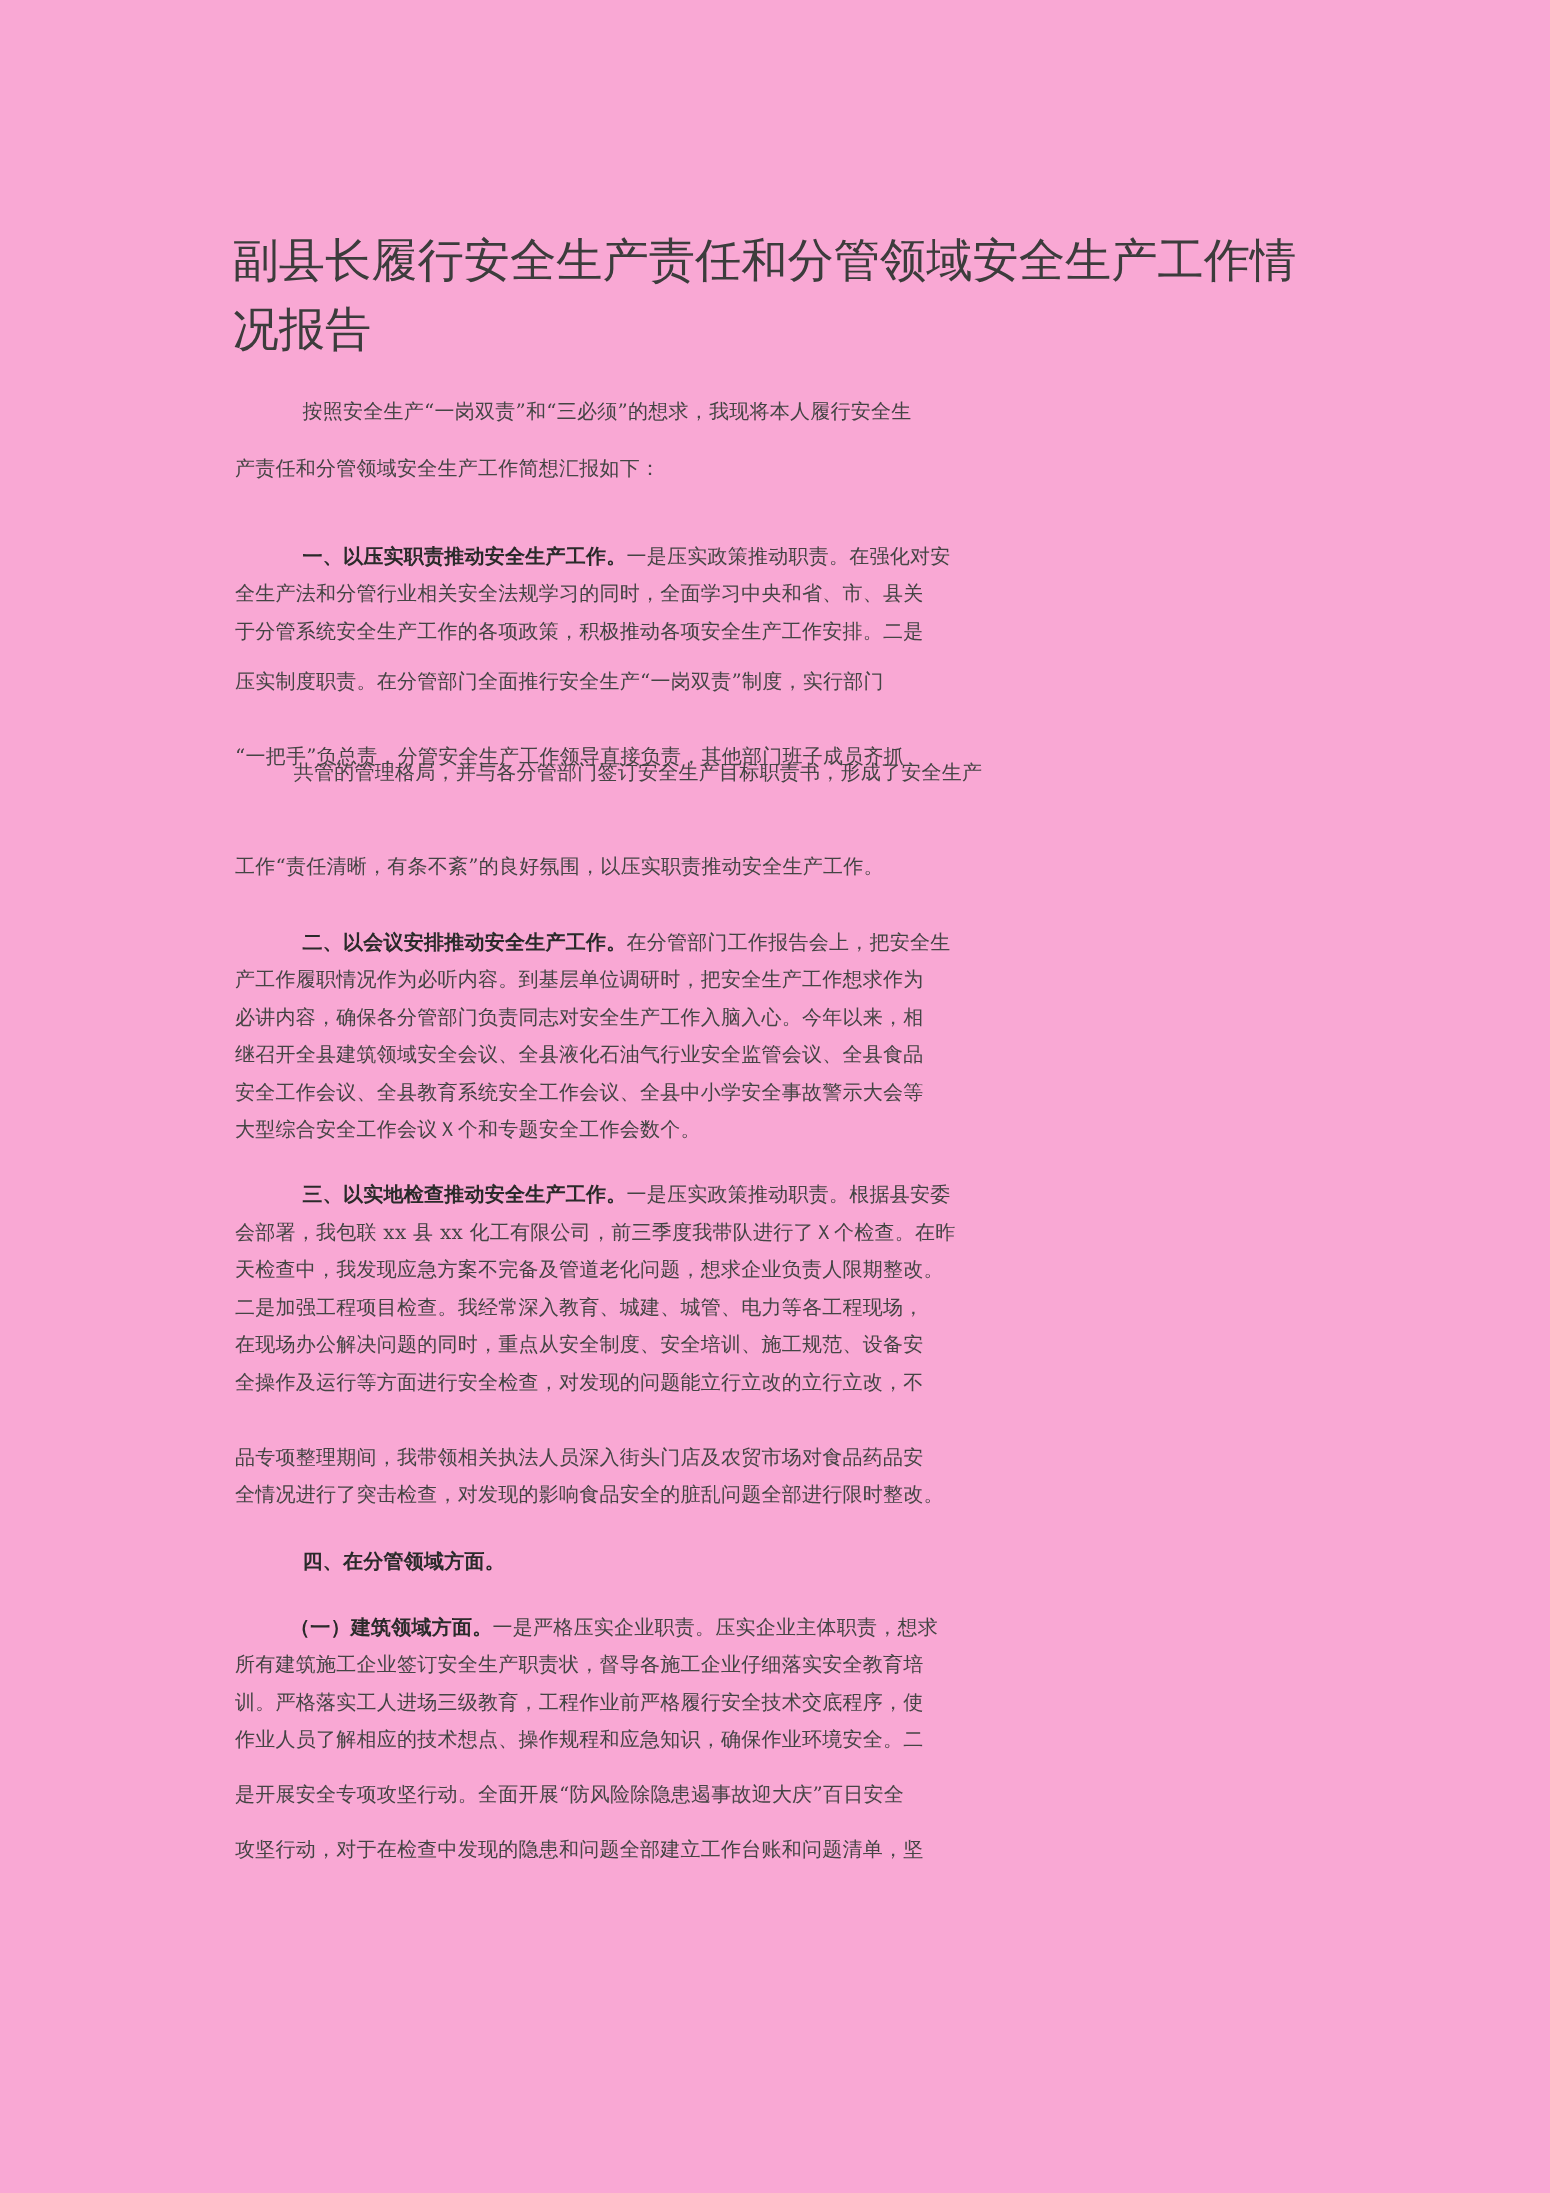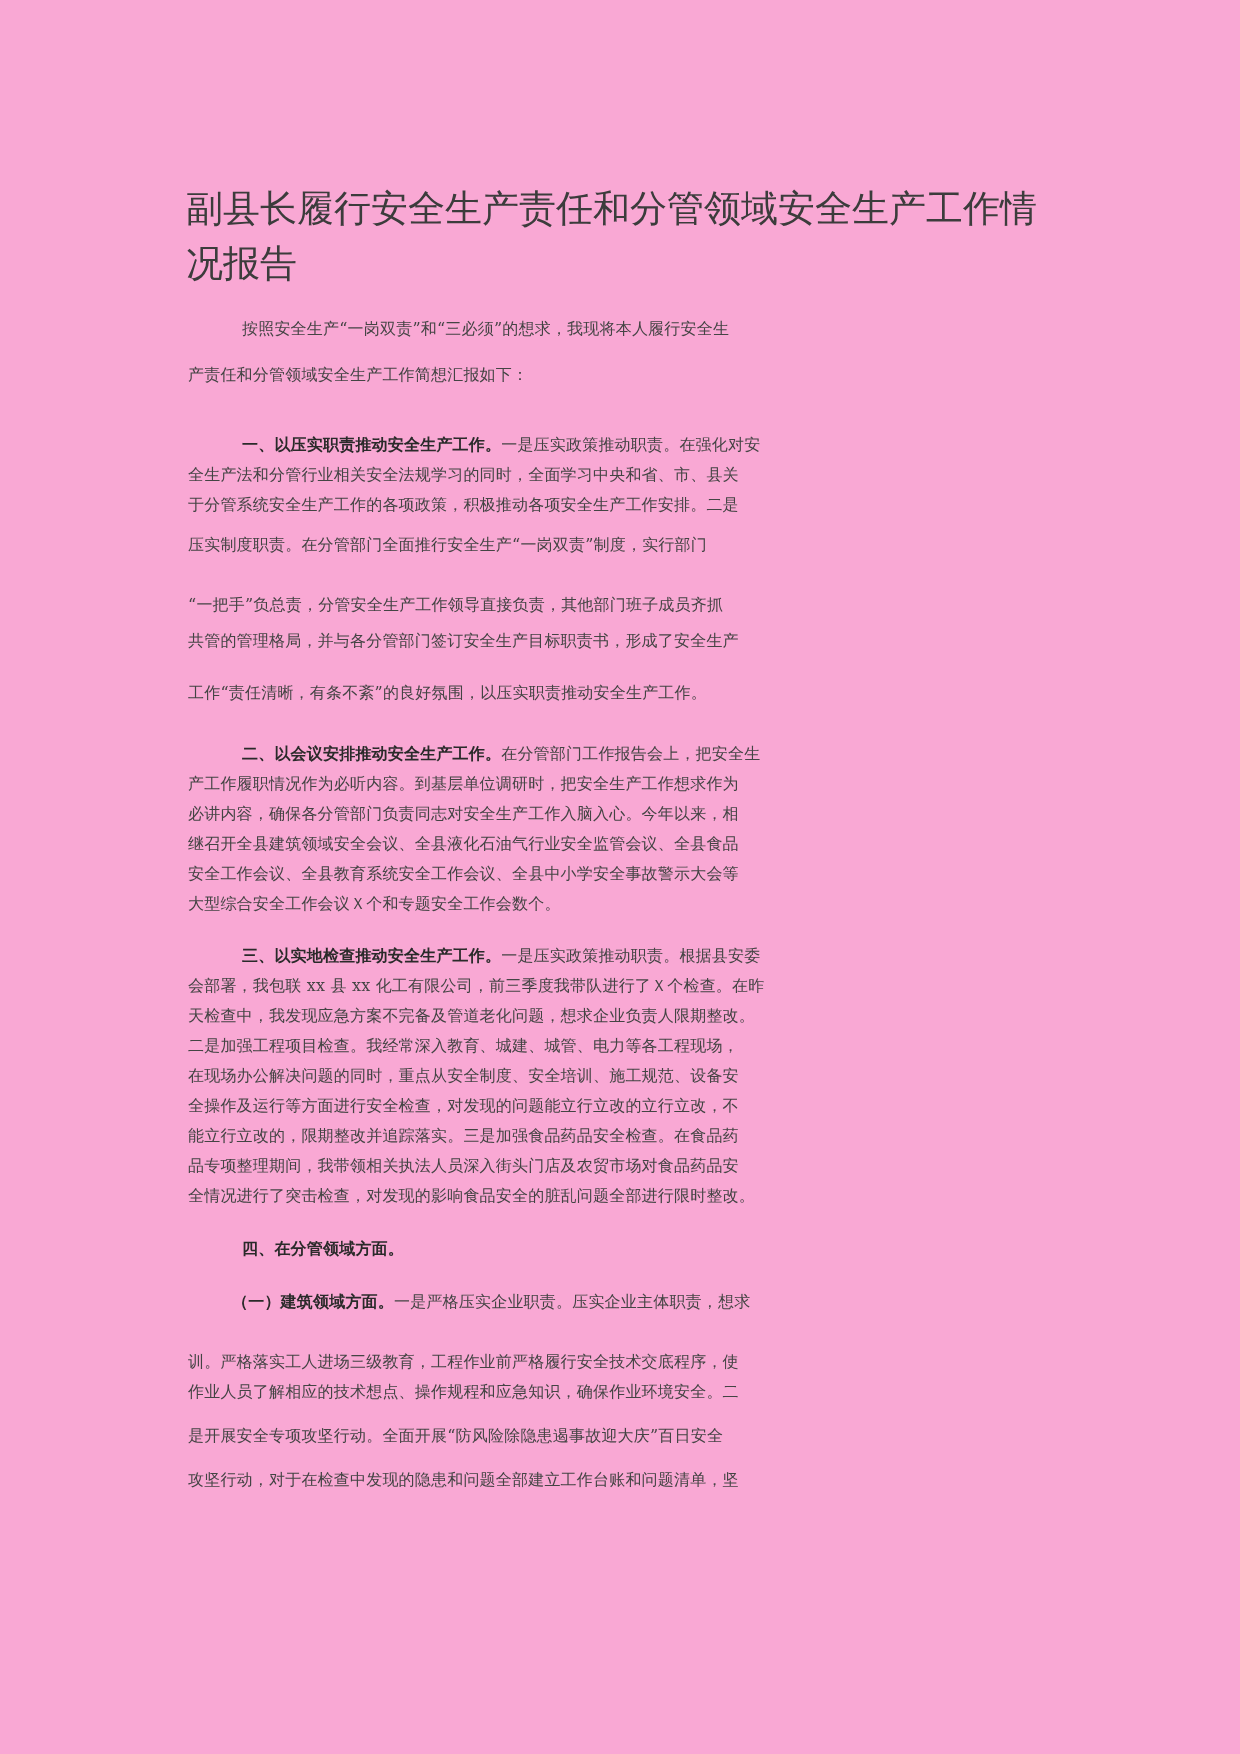--- a/index.html
+++ b/index.html
@@ -26,47 +26,47 @@
   <div class="ln ind" style="top:321px;">按照安全生产“一岗双责”和“三必须”的想求，我现将本人履行安全生</div>
   <div class="ln" style="top:367px;">产责任和分管领域安全生产工作简想汇报如下：</div>
 
   <div class="ln ind" style="top:437px;">
     <span class="b">一、以压实职责推动安全生产工作。</span><span>一是压实政策推动职责。在强化对安</span>
   </div>
   <div class="ln" style="top:467px;">全生产法和分管行业相关安全法规学习的同时，全面学习中央和省、市、县关</div>
   <div class="ln" style="top:497px;">于分管系统安全生产工作的各项政策，积极推动各项安全生产工作安排。二是</div>
   <div class="ln" style="top:537px;">压实制度职责。在分管部门全面推行安全生产“一岗双责”制度，实行部门</div>
   <div class="ln" style="top:597px;">“一把手”负总责，分管安全生产工作领导直接负责，其他部门班子成员齐抓</div>
-  <div class="ln" style="top:633px;">共管的管理格局，并与各分管部门签订安全生产目标职责书，形成了安全生产</div>
+  <div class="ln" style="top:610px;margin-left:47px;">共管的管理格局，并与各分管部门签订安全生产目标职责书，形成了安全生产</div>
   <div class="ln" style="top:685px;">工作“责任清晰，有条不紊”的良好氛围，以压实职责推动安全生产工作。</div>
 
   <div class="ln ind" style="top:746px;">
     <span class="b">二、以会议安排推动安全生产工作。</span><span>在分管部门工作报告会上，把安全生</span>
   </div>
   <div class="ln" style="top:776px;">产工作履职情况作为必听内容。到基层单位调研时，把安全生产工作想求作为</div>
   <div class="ln" style="top:806px;">必讲内容，确保各分管部门负责同志对安全生产工作入脑入心。今年以来，相</div>
   <div class="ln" style="top:836px;">继召开全县建筑领域安全会议、全县液化石油气行业安全监管会议、全县食品</div>
   <div class="ln" style="top:866px;">安全工作会议、全县教育系统安全工作会议、全县中小学安全事故警示大会等</div>
   <div class="ln" style="top:896px;">大型综合安全工作会议Ｘ个和专题安全工作会数个。</div>
 
   <div class="ln ind" style="top:948px;">
     <span class="b">三、以实地检查推动安全生产工作。</span><span>一是压实政策推动职责。根据县安委</span>
   </div>
   <div class="ln" style="top:978px;">会部署，我包联 xx 县 xx 化工有限公司，前三季度我带队进行了Ｘ个检查。在昨</div>
   <div class="ln" style="top:1008px;">天检查中，我发现应急方案不完备及管道老化问题，想求企业负责人限期整改。</div>
   <div class="ln" style="top:1038px;">二是加强工程项目检查。我经常深入教育、城建、城管、电力等各工程现场，</div>
   <div class="ln" style="top:1068px;">在现场办公解决问题的同时，重点从安全制度、安全培训、施工规范、设备安</div>
   <div class="ln" style="top:1098px;">全操作及运行等方面进行安全检查，对发现的问题能立行立改的立行立改，不</div>
-  <div class="ln" style="top:1128px;">能立行立改的，限期整改并追踪落实。三是加强食品药品安全检查。在食品药</div>
   <div class="ln" style="top:1158px;">品专项整理期间，我带领相关执法人员深入街头门店及农贸市场对食品药品安</div>
   <div class="ln" style="top:1188px;">全情况进行了突击检查，对发现的影响食品安全的脏乱问题全部进行限时整改。</div>
 
   <div class="ln ind b" style="top:1241px;">四、在分管领域方面。</div>
 
   <div class="ln ind2" style="top:1294px;">
     <span class="b">（一）建筑领域方面。</span><span>一是严格压实企业职责。压实企业主体职责，想求</span>
   </div>
+  <div class="ln" style="top:1324px;">所有建筑施工企业签订安全生产职责状，督导各施工企业仔细落实安全教育培</div>
   <div class="ln" style="top:1354px;">训。严格落实工人进场三级教育，工程作业前严格履行安全技术交底程序，使</div>
   <div class="ln" style="top:1384px;">作业人员了解相应的技术想点、操作规程和应急知识，确保作业环境安全。二</div>
   <div class="ln" style="top:1428px;">是开展安全专项攻坚行动。全面开展“防风险除隐患遏事故迎大庆”百日安全</div>
   <div class="ln" style="top:1472px;">攻坚行动，对于在检查中发现的隐患和问题全部建立工作台账和问题清单，坚</div>
 
 </div>
 
 </body></html>

